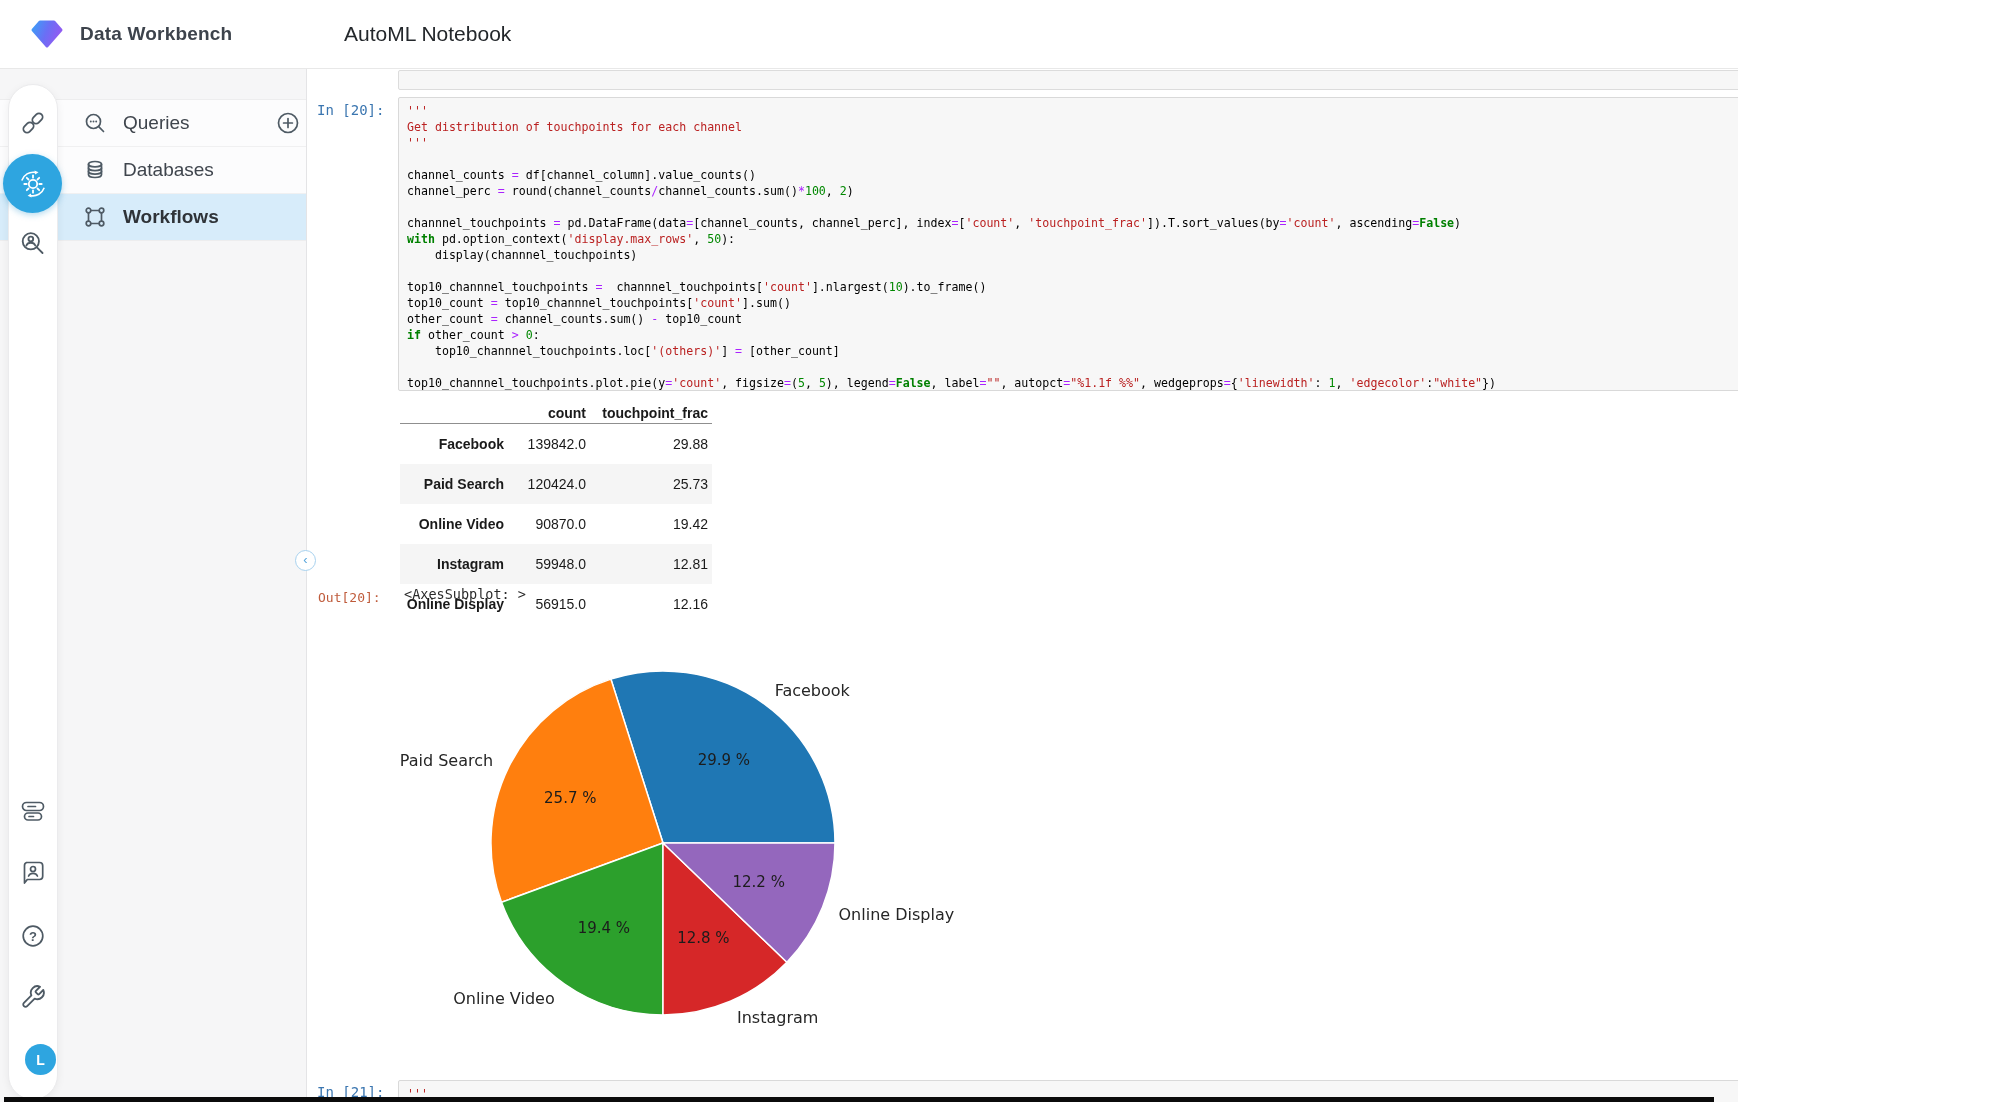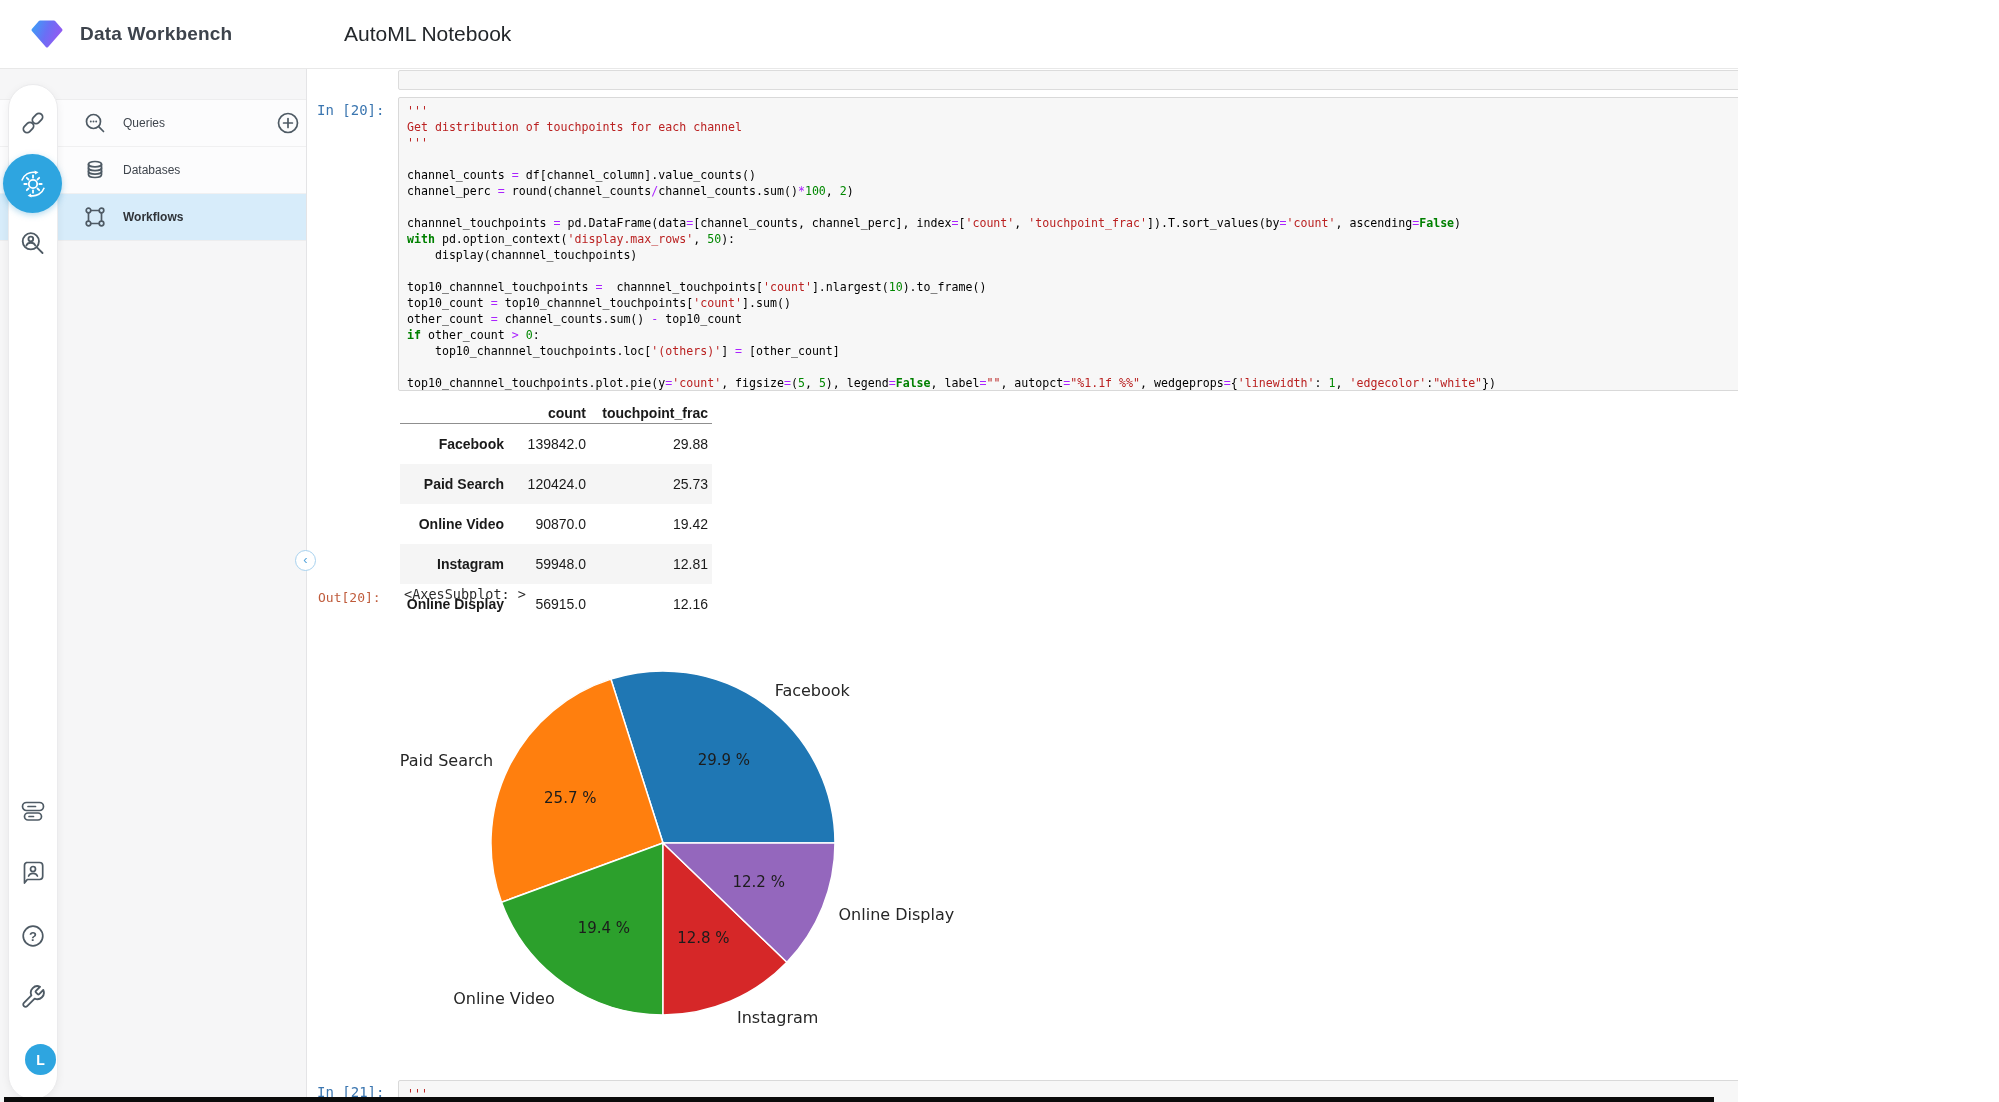--- a/index.html
+++ b/index.html
@@ -20,21 +20,21 @@
   
   .sidebar{position:absolute;left:0;top:68px;width:306px;height:1034px;
            background:#f6f6f7;border-right:1px solid #e4e4e6;z-index:2;}
   .menu{position:absolute;left:0;top:31px;width:100%;
         border-top:1px solid #ededee;border-bottom:1px solid #ededee;background:#fcfcfd;}
   .menu-row{position:relative;height:46px;display:flex;align-items:center;
             border-bottom:1px solid #f0f0f1;cursor:pointer;}
   .menu-row:last-child{border-bottom:none;}
   .menu-row.selected{background:#d7ecfa;}
   .menu-row svg.mi{position:absolute;left:84px;}
-  .menu-label{position:absolute;left:123px;font-size:12px;color:#3f454d;}
+  .menu-label{position:absolute;left:123px;font-size:19px;color:#3f454d;}
   .menu-row.selected .menu-label{font-weight:700;color:#2f3338;}
   .add-btn{position:absolute;left:277px;top:12px;width:22px;height:22px;cursor:pointer;}
 
   
   .rail{position:absolute;left:8px;top:84px;width:48px;height:1014px;background:#fff;
         border:1px solid #ebebed;border-radius:26px;z-index:4;
         box-shadow:0 2px 8px rgba(0,0,0,.06);}
   .rail-icon{position:absolute;left:0;width:48px;display:flex;justify-content:center;cursor:pointer;}
   .rail-active{position:absolute;left:-6px;top:69px;width:59px;height:59px;border-radius:50%;
                background:#2ea5e0;display:flex;align-items:center;justify-content:center;

